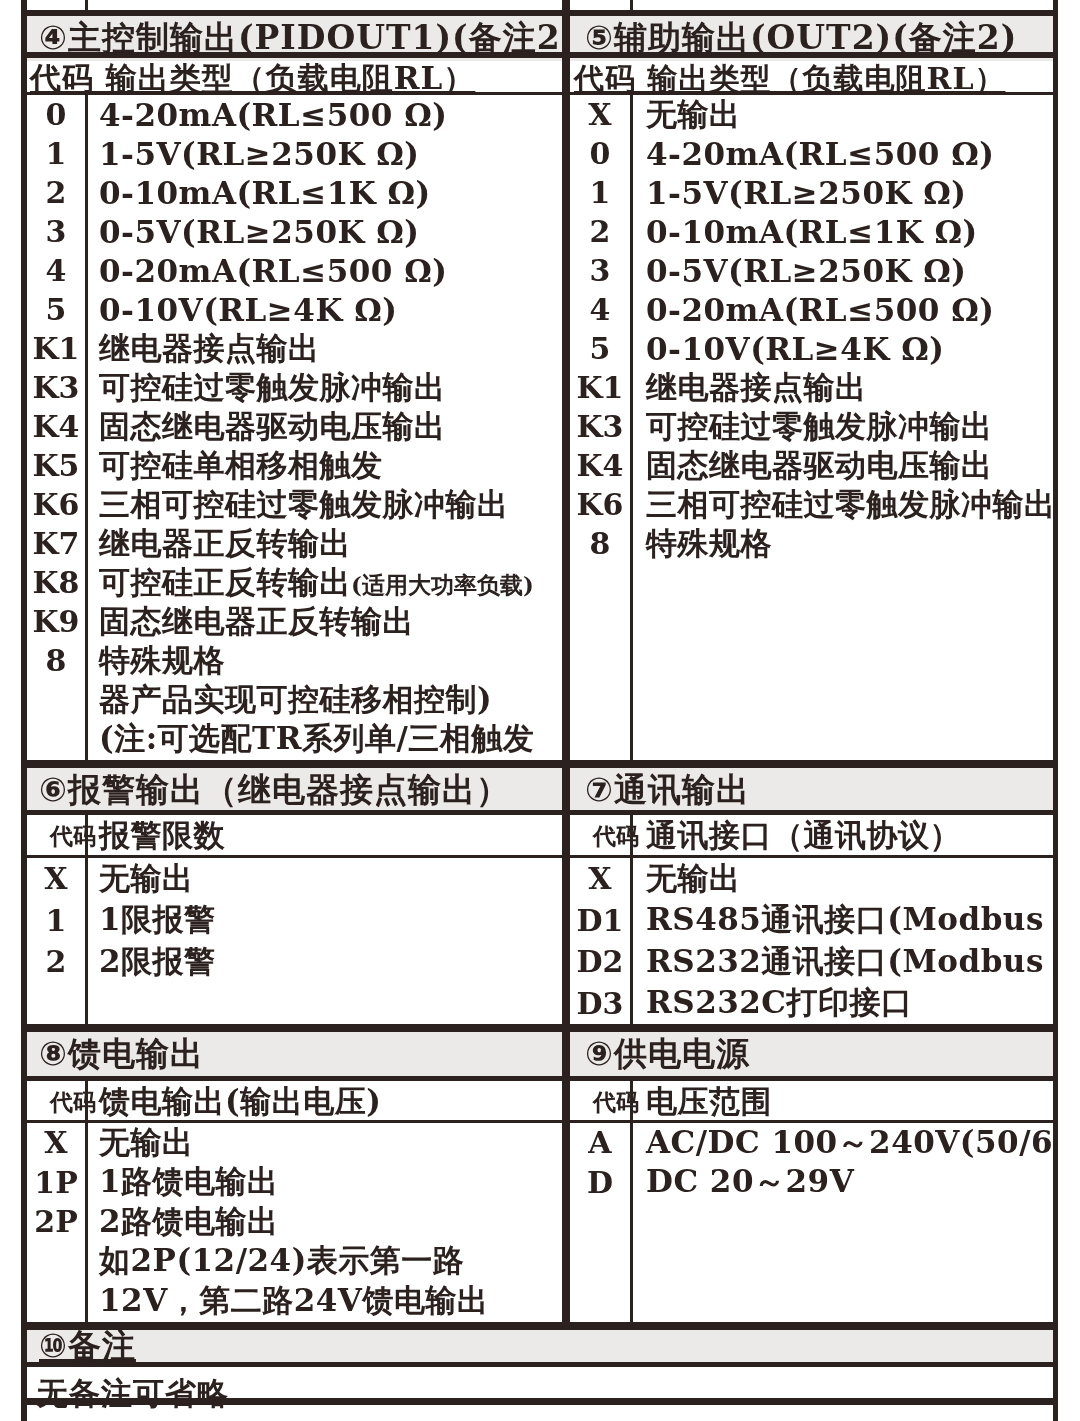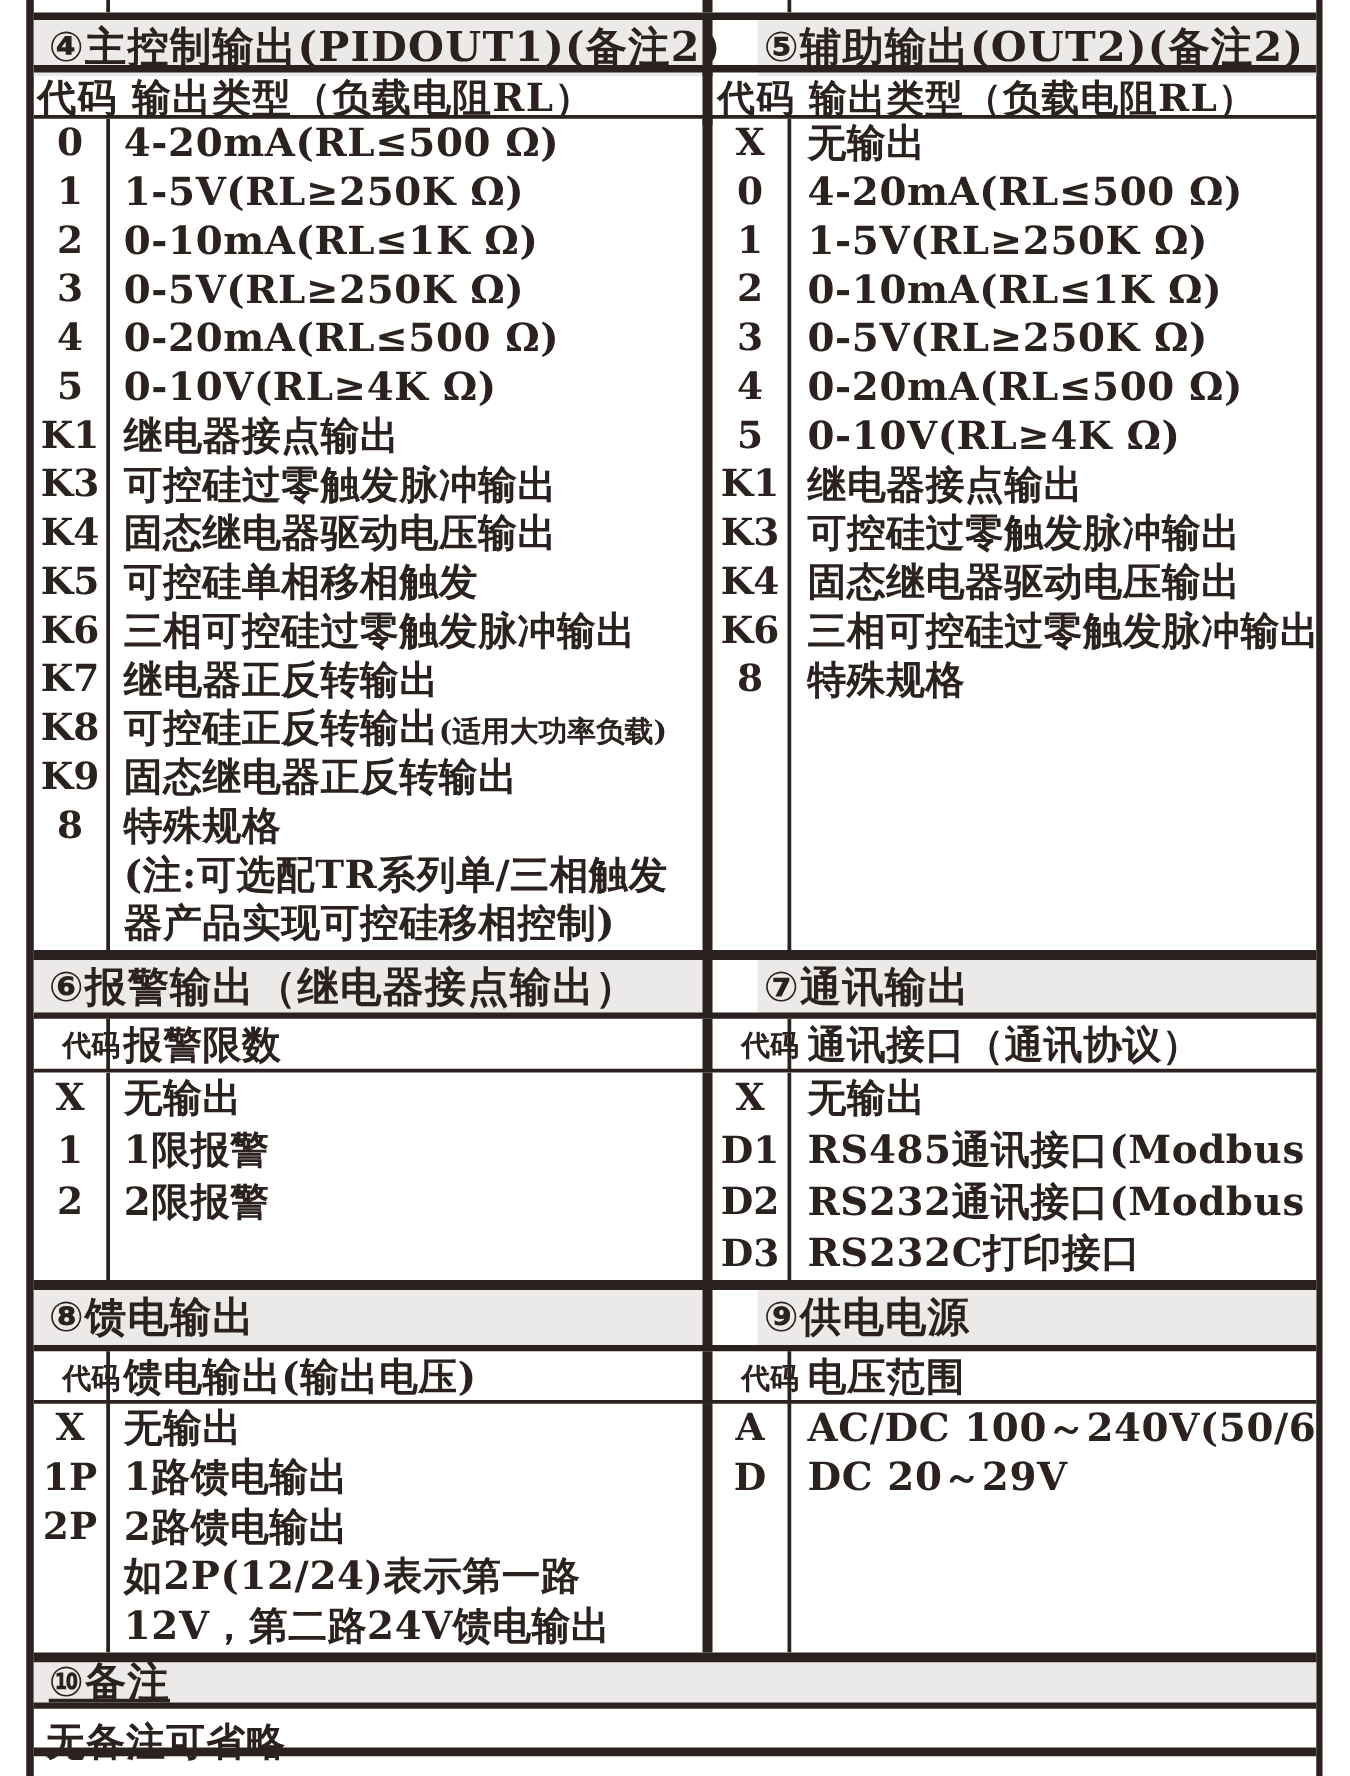--- a/index.html
+++ b/index.html
@@ -24,24 +24,24 @@
   .band{display:grid;grid-template-columns:535px 8px 483px;flex:none;}
   .mid{background:var(--ink);}
   .frag{height:10px;}
   .head1{height:36px}.sub1{height:34px}.body1{height:665px}
   .head2{height:42px}.sub2{height:40px}.body2{height:166px}
   .head3{height:44px}.sub3{height:39px}.body3{height:199px}
   .head4{height:32px;background:var(--gray);flex:none;display:flex;align-items:center;}
   .body4{height:31px;flex:none;}
   .gcell{background:var(--gray);display:flex;align-items:center;padding-left:12px;
          font-size:33px;letter-spacing:1px;white-space:nowrap;overflow:visible;}
-  .gcell.rt{padding-left:5px;margin-left:36px;}
+  .gcell.rt{padding-left:15px;}
   .htext{font-size:33px;letter-spacing:1px;padding-left:12px;white-space:nowrap;text-decoration:underline;}
   .scell{display:flex;align-items:center;font-size:31px;white-space:nowrap;position:relative;}
-  .plain{padding-left:3px;letter-spacing:1px;}
+  .plain{padding-left:3px;letter-spacing:1px;text-decoration:underline;}
   .plain.rt{padding-left:4px;font-size:30px;}
   .subcode{width:58px;flex:none;text-align:left;font-size:23px;padding-left:23px;}
   .rt .subcode{width:60px;}
   .sublabel{padding-left:14px;letter-spacing:0.5px;}
   .rt .sublabel{padding-left:16px;}
   .bcell{position:relative;overflow:hidden;}
   .vline{position:absolute;top:0;bottom:0;width:3px;background:var(--ink);}
   .lf .vline{left:58px;}
   .rt .vline{left:60px;}
   .trow{display:flex;align-items:center;white-space:nowrap;}
@@ -143,25 +143,25 @@
         <div class="trow">
           <span class="code">K9</span>
           <span class="txt">固态继电器正反转输出</span>
         </div>
         <div class="trow">
           <span class="code">8</span>
           <span class="txt">特殊规格</span>
         </div>
         <div class="trow">
           <span class="code"></span>
+          <span class="txt">器产品实现可控硅移相控制)</span>
+        </div>
+        <div class="trow">
+          <span class="code"></span>
           <span class="txt">(注:可选配TR系列单/三相触发</span>
-        </div>
-        <div class="trow">
-          <span class="code"></span>
-          <span class="txt">器产品实现可控硅移相控制)</span>
         </div>
       </div>
     <div class="mid"></div>
     <div class="bcell rt">
         <div class="vline"></div>
         <div class="trow">
           <span class="code">X</span>
           <span class="txt">无输出</span>
         </div>
         <div class="trow">

